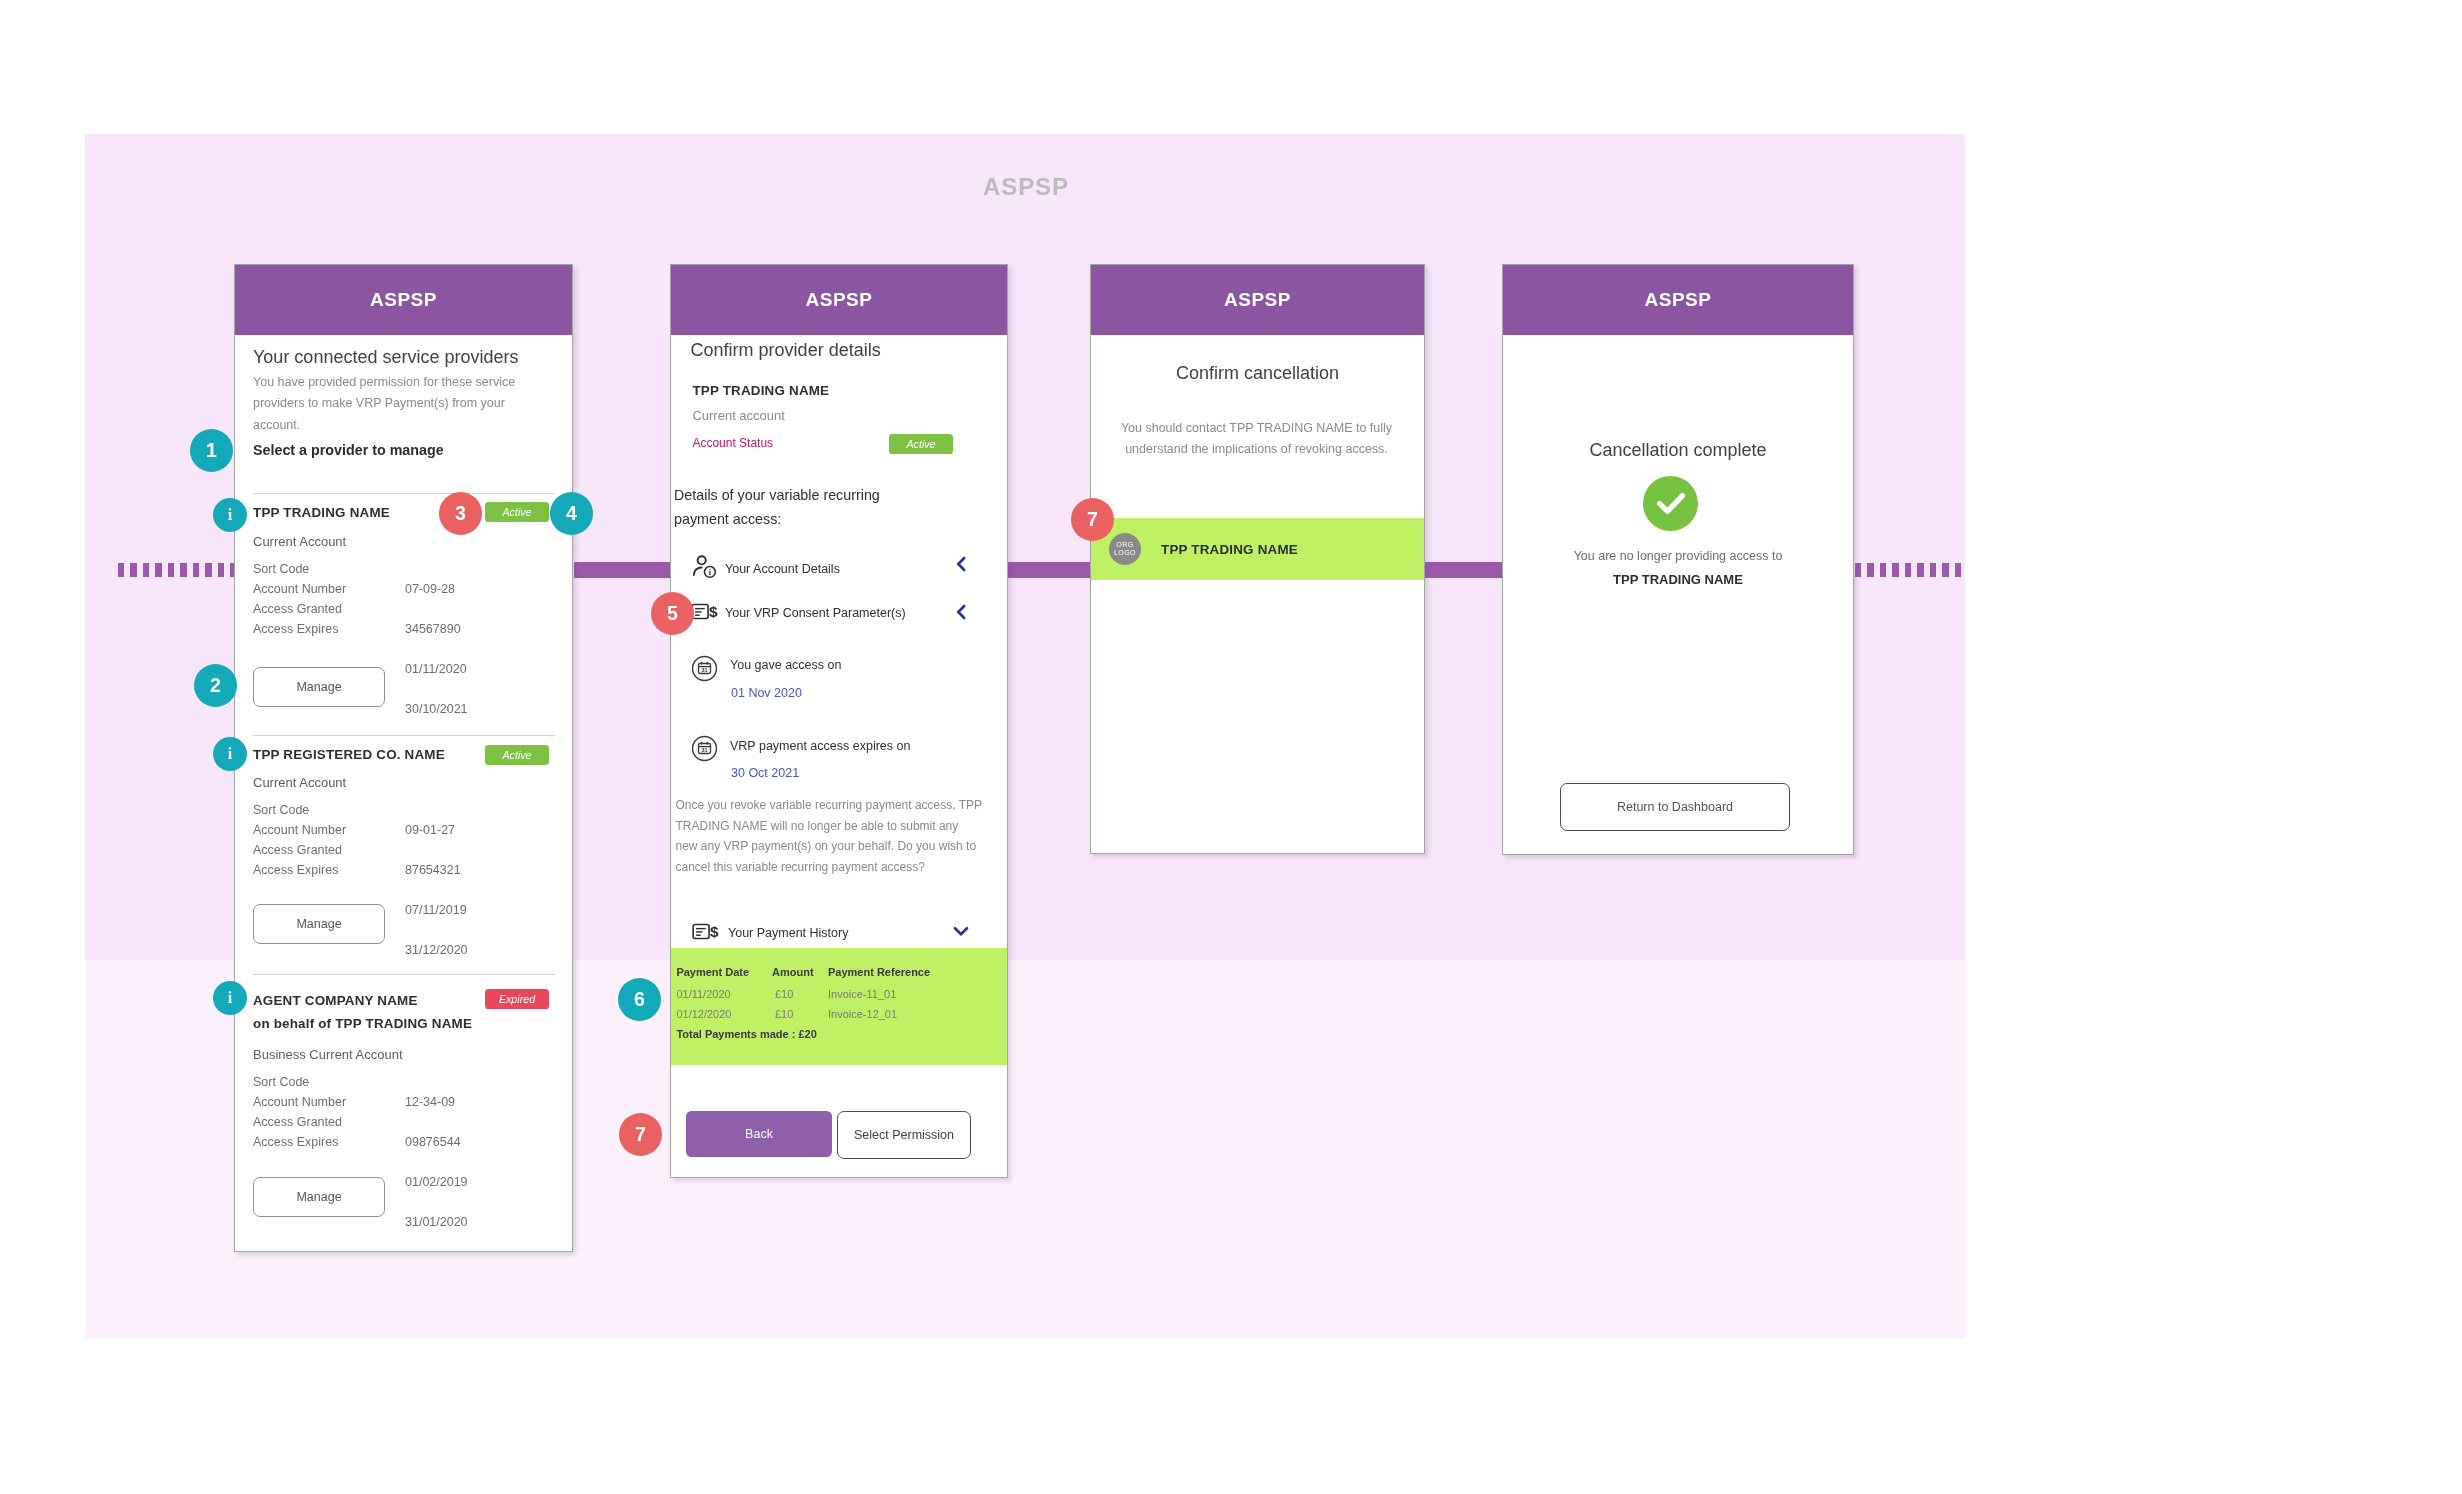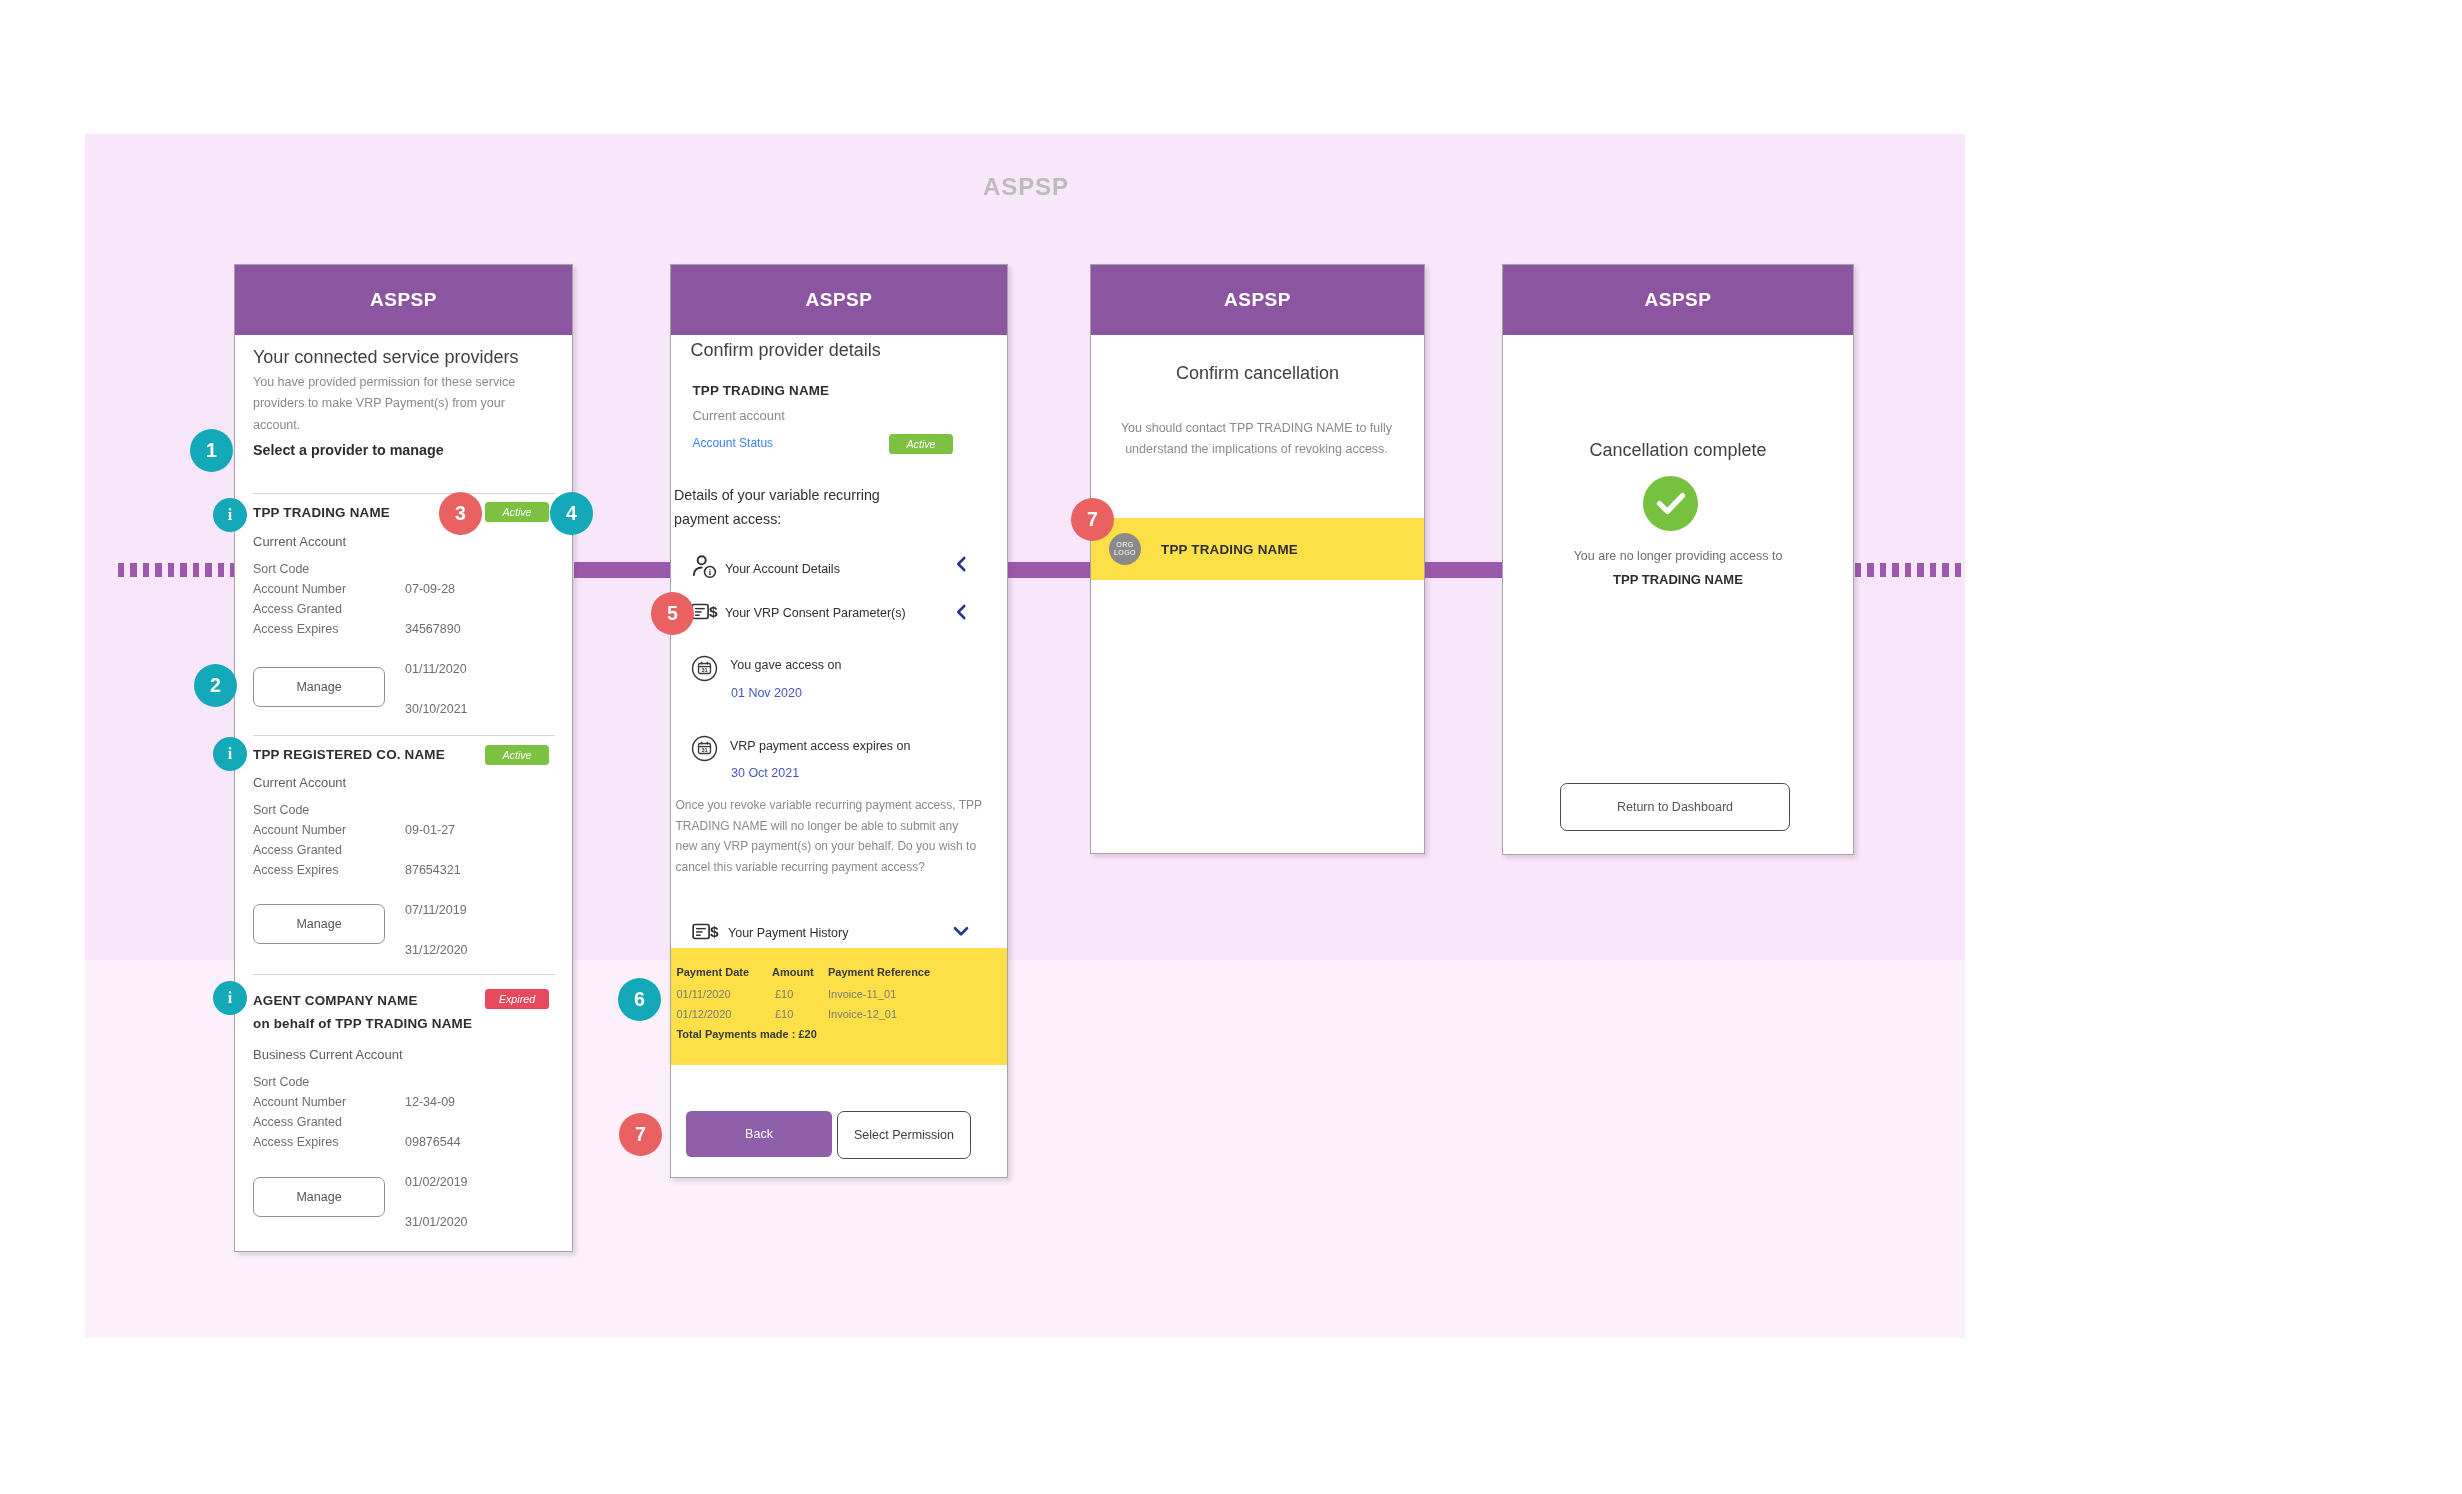--- a/index.html
+++ b/index.html
@@ -45,21 +45,21 @@
           color:#ffffff;font-size:19.6px;font-weight:bold;}
   .ibadge{position:absolute;width:34px;height:34px;border-radius:50%;z-index:5;
           display:flex;align-items:center;justify-content:center;
           color:#ffffff;font-size:16px;font-weight:bold;font-family:"Liberation Serif",serif;}
   .teal{background:#14a9b8;}
   .red{background:#e96161;}
   
   .row-label{font-size:12.5px;color:#2f2f36;}
   .date-link{font-size:12.5px;color:#4156c4;}
   .chev{position:absolute;width:12.5px;height:16px;}
-  .graybox{position:absolute;background:#fde047;}
+  .graybox{position:absolute;background:#bef264;}
   .tbl-h{font-size:11px;font-weight:bold;color:#3a3a3a;}
   .tbl-c{font-size:11px;color:#7a7a7a;}
   .tbl-t{font-size:11px;font-weight:bold;color:#3a3a3a;}
   
   .center{text-align:center;}
   .logo-circle{position:absolute;width:32px;height:32px;border-radius:50%;background:#8a8a8a;
         display:flex;flex-direction:column;align-items:center;justify-content:center;
         color:#ffffff;font-size:7.1px;line-height:8px;letter-spacing:0.4px;}
   .check-circle{position:absolute;width:55px;height:55px;border-radius:50%;background:#76c13e;
         display:flex;align-items:center;justify-content:center;}
@@ -143,21 +143,21 @@
     <div class="btn-outline" style="left:18px;top:912px;width:130px;height:38px;">Manage</div>
   </div>
 
   <div class="panel" style="left:670px;width:338px;height:914px;">
     <div class="panel-head">
       <span>ASPSP</span>
     </div>
     <div class="abs h1" style="left:19.6px;top:75px;">Confirm provider details</div>
     <div class="abs prov-name" style="left:21.4px;top:118px;">TPP TRADING NAME</div>
     <div class="abs acct-type" style="left:21.4px;top:143px;color:#8a8a8a;">Current account</div>
-    <div class="abs" style="left:21.4px;top:171px;font-size:12px;color:#3b82f6;">Account Status</div>
+    <div class="abs" style="left:21.4px;top:171px;font-size:12px;color:#be185d;">Account Status</div>
     <div class="pill pill-green" style="left:218px;top:169px;">Active</div>
     <div class="abs" style="left:3px;top:218px;width:259px;font-size:14.3px;color:#2f2f36;line-height:24px;">Details of your variable recurring payment access:</div>
 
     <div class="abs" style="left:0;top:284px;width:338px;height:36px;">
       <span class="abs" style="left:19.6px;top:3.6px;">
         <svg width="27" height="27" viewBox="0 0 24 24">
             <circle cx="9.5" cy="6.5" r="3.6" fill="none" stroke="#2f2f2f" stroke-width="1.7"></circle>
             <path d="M2.5 19.5c0-4.2 3-6.6 7-6.6" fill="none" stroke="#2f2f2f" stroke-width="1.7" stroke-linecap="round"></path>
             <circle cx="16.8" cy="16.8" r="4.8" fill="none" stroke="#2f2f2f" stroke-width="1.4"></circle>
             <text x="16.8" y="19.4" font-size="7.5" text-anchor="middle" fill="#2f2f2f" font-weight="bold" font-family="serif">i</text>

